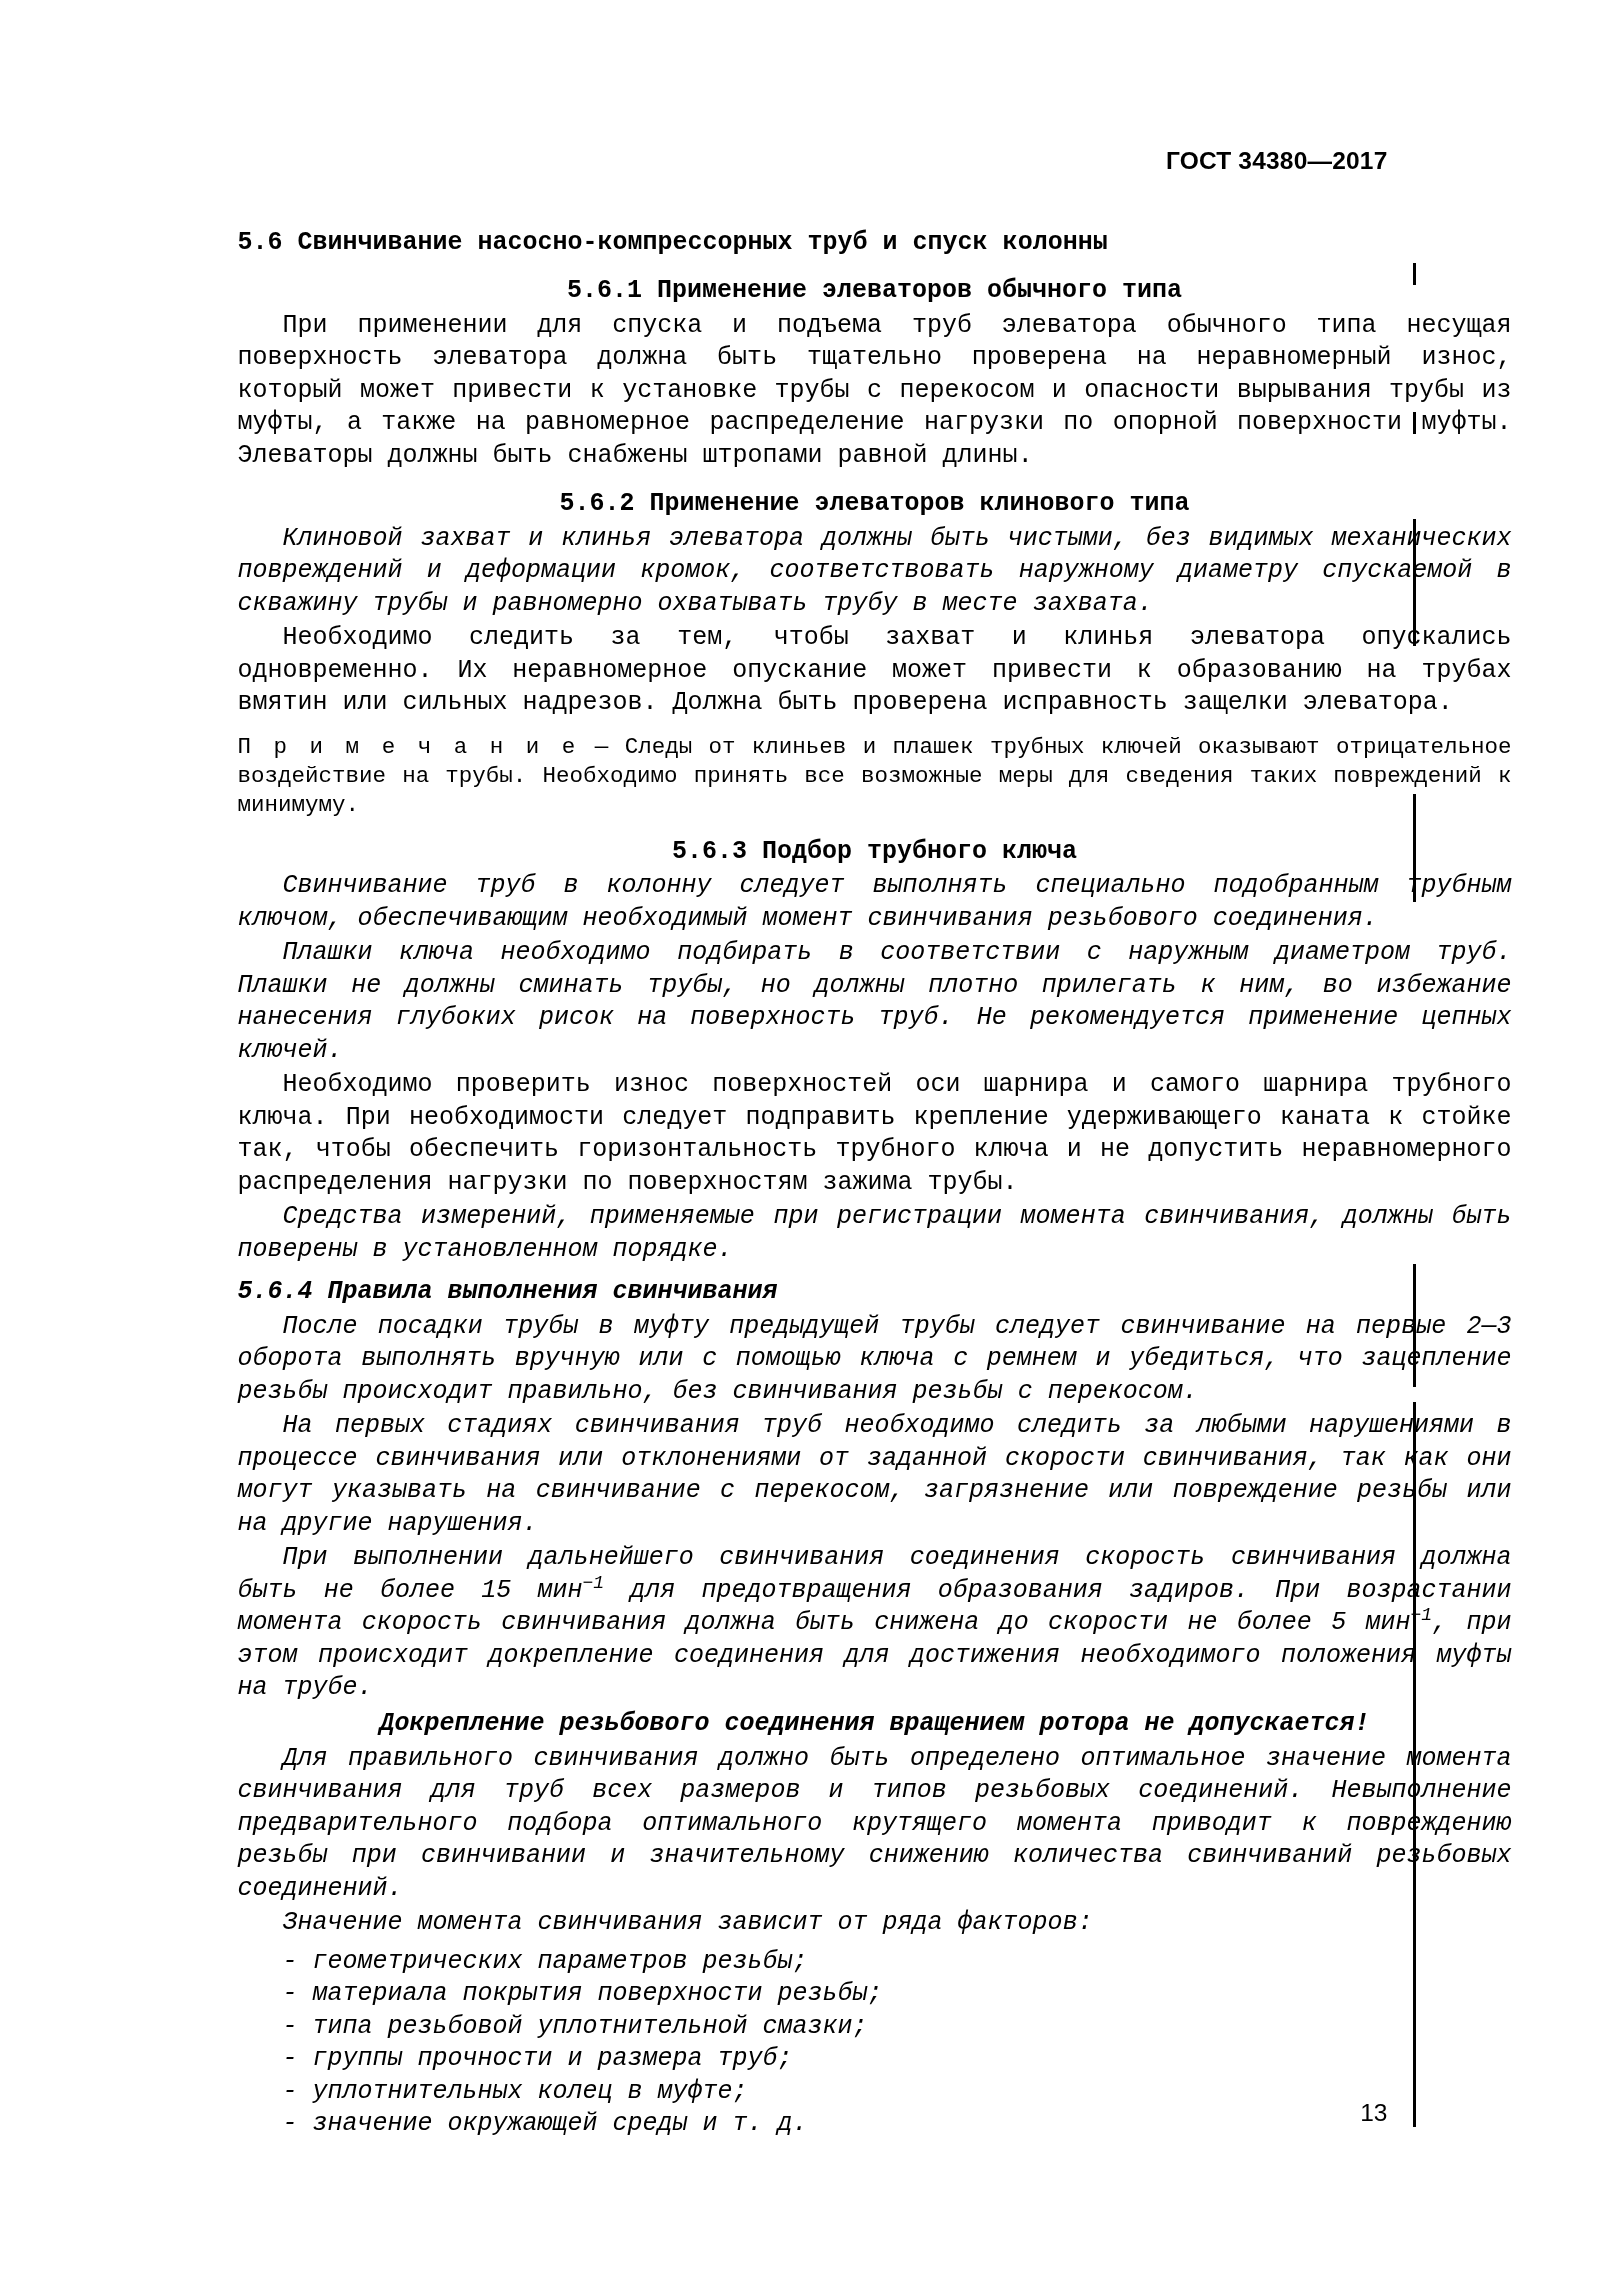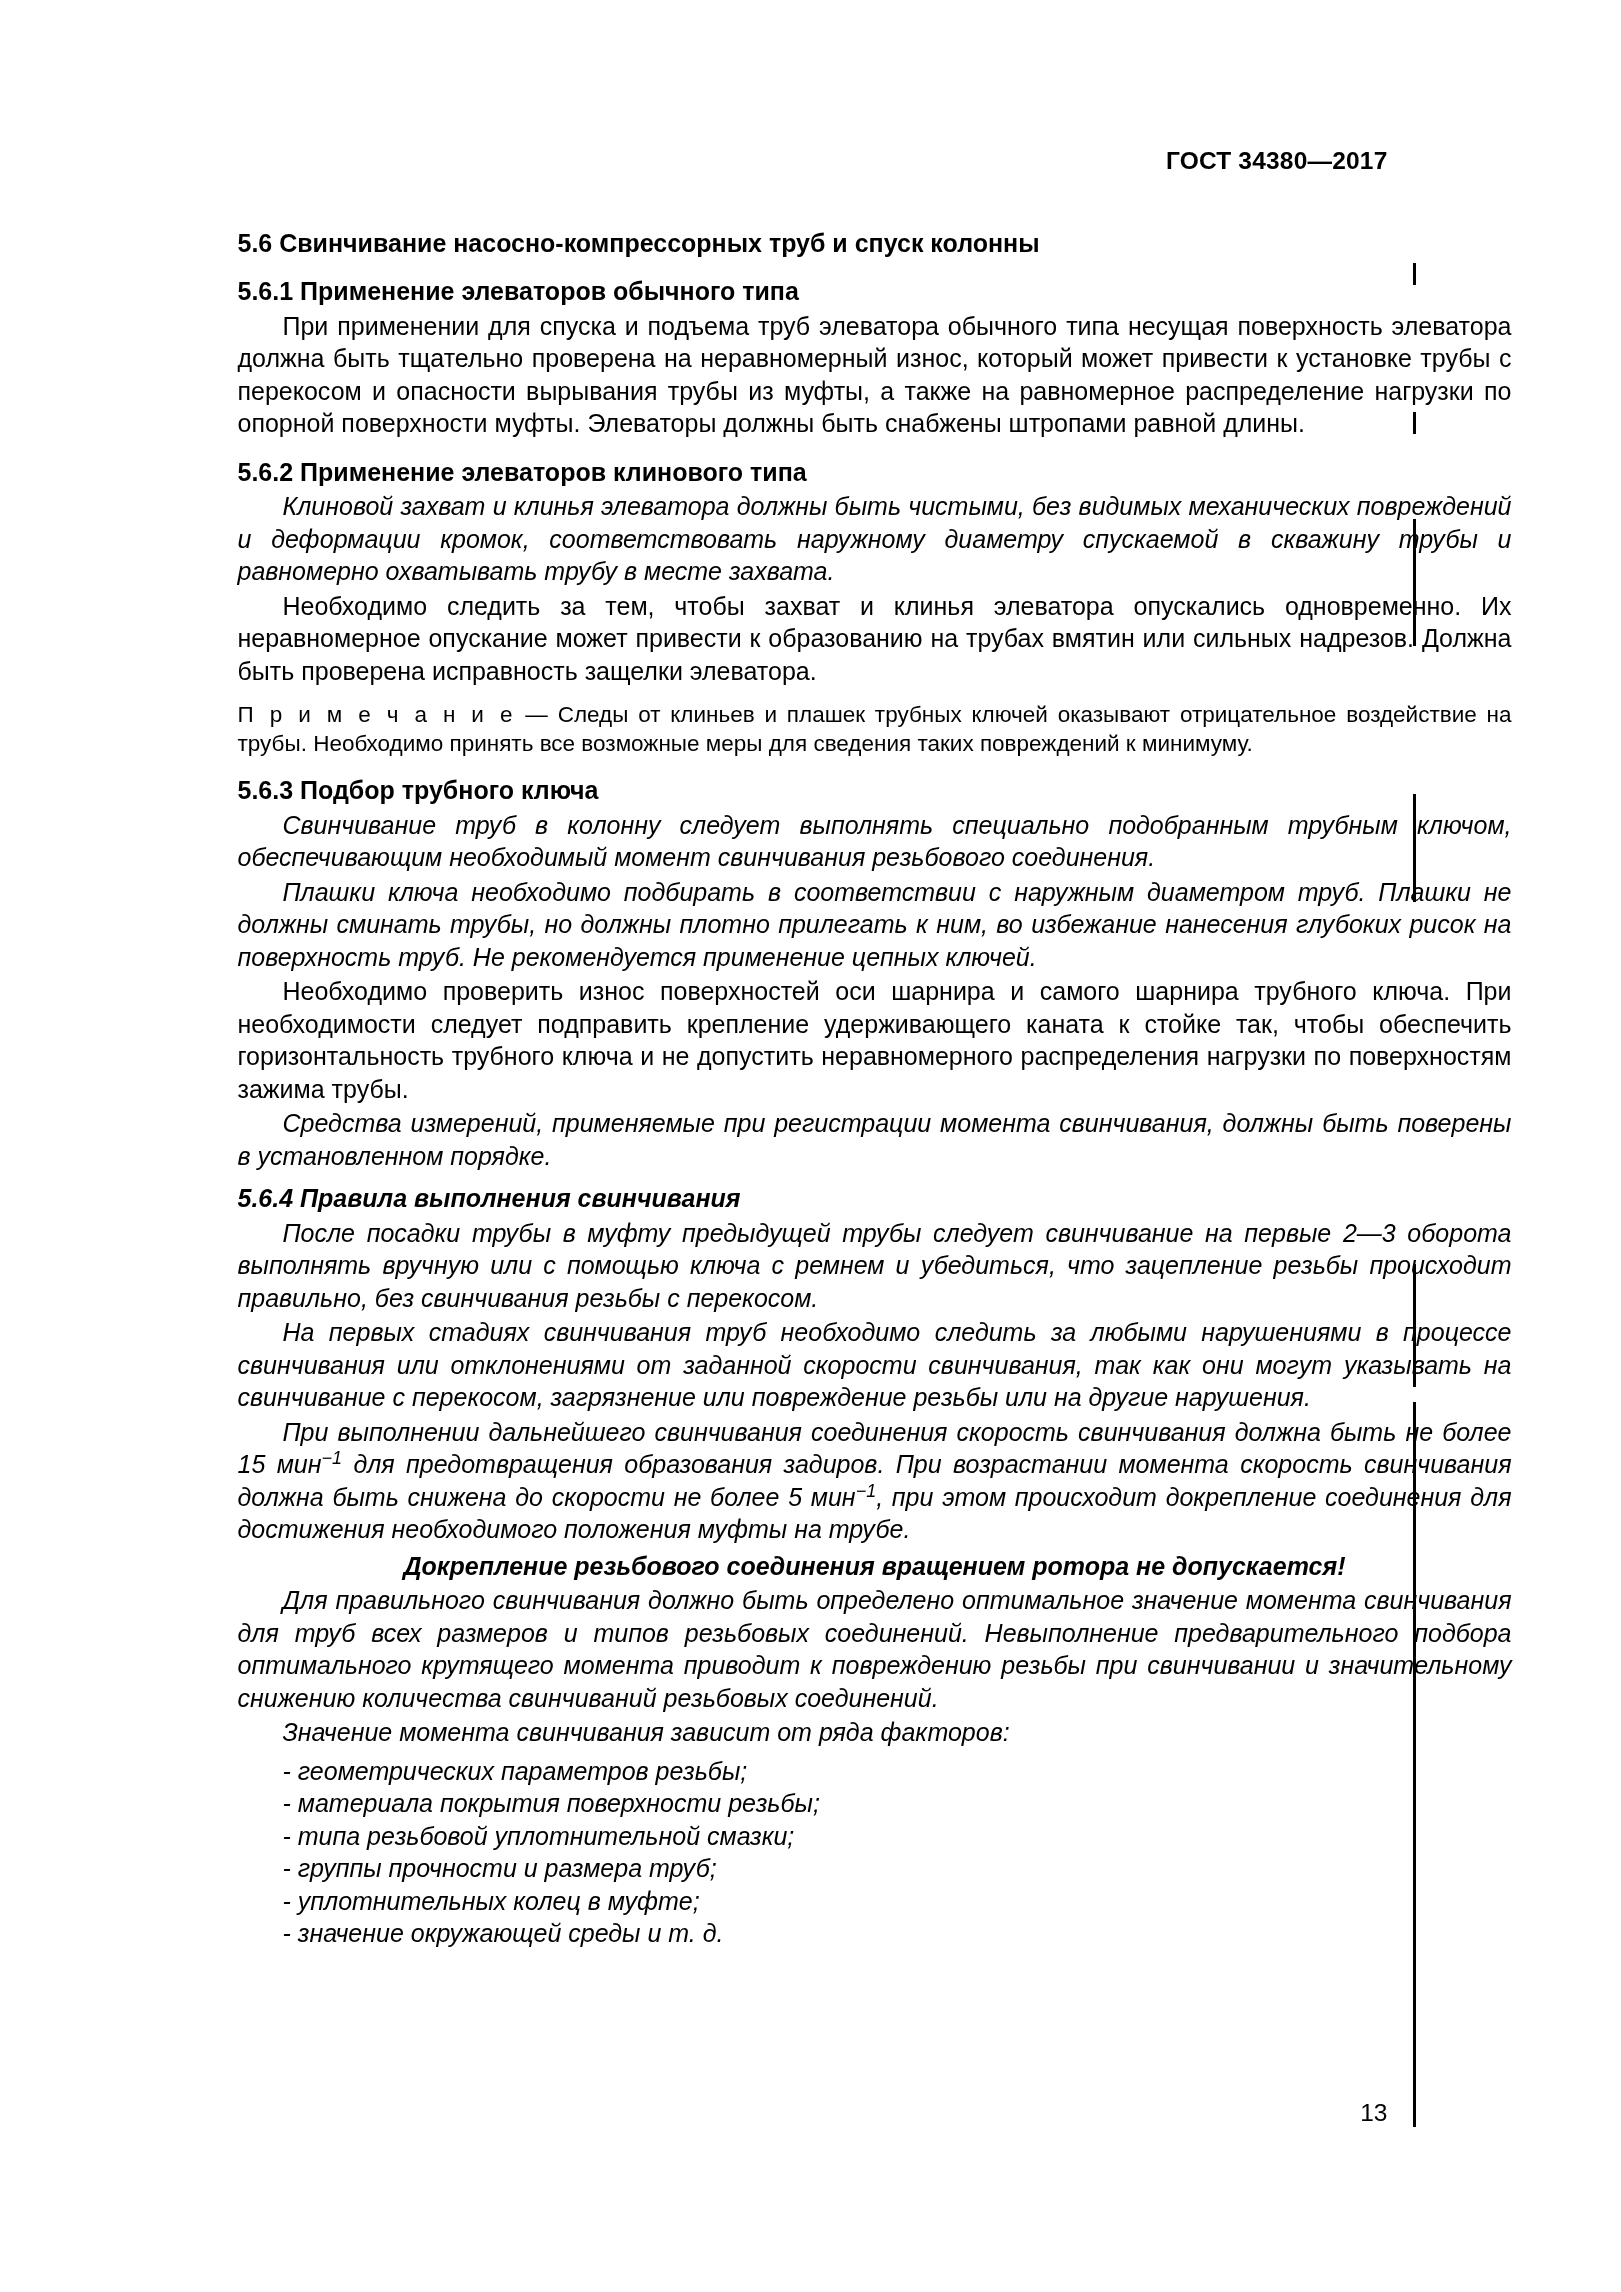--- a/index.html
+++ b/index.html
@@ -32,37 +32,38 @@
     top: 211px;
     left: 176px;
     width: 1274px;
   }
   p {
     margin: 0;
     font-size: 25px;
     line-height: 1.30;
     text-align: justify;
     text-justify: inter-word;
+    font-family: Liberation Mono, monospace;
   }
   .ind {
     text-indent: 45px;
   }
   .h-bold {
     font-weight: bold;
     margin-top: 15.7px;
     margin-bottom: 3.9px;
     text-indent: 0;
     text-align: left;
   }
   .h-bold-sub {
     font-weight: bold;
     margin-top: 16px;
     margin-bottom: 2px;
     text-indent: 0;
-    text-align: left;
+    text-align: center;
   }
   .h-bold-ital {
     font-weight: bold;
     font-style: italic;
     margin-top: 9.8px;
     margin-bottom: 2px;
     text-indent: 0;
     text-align: left;
   }
   .ital {

